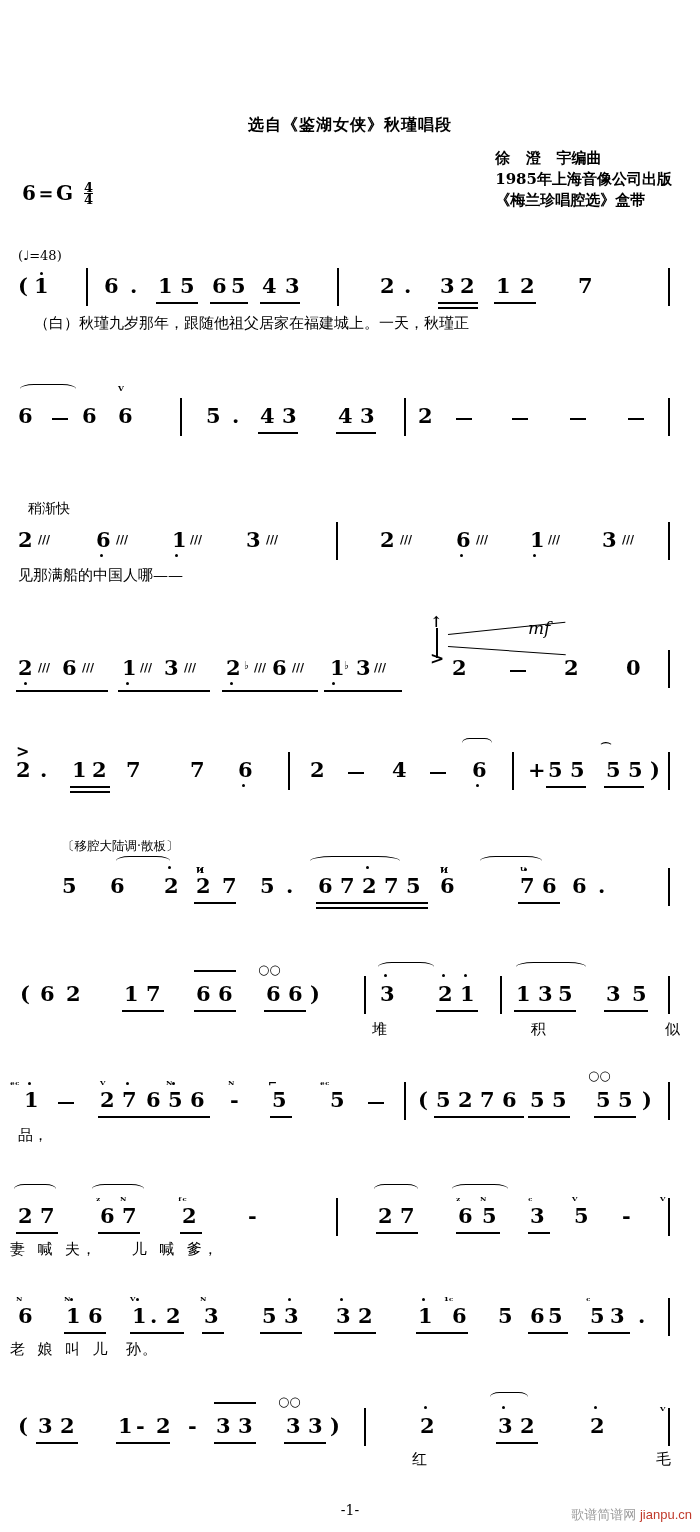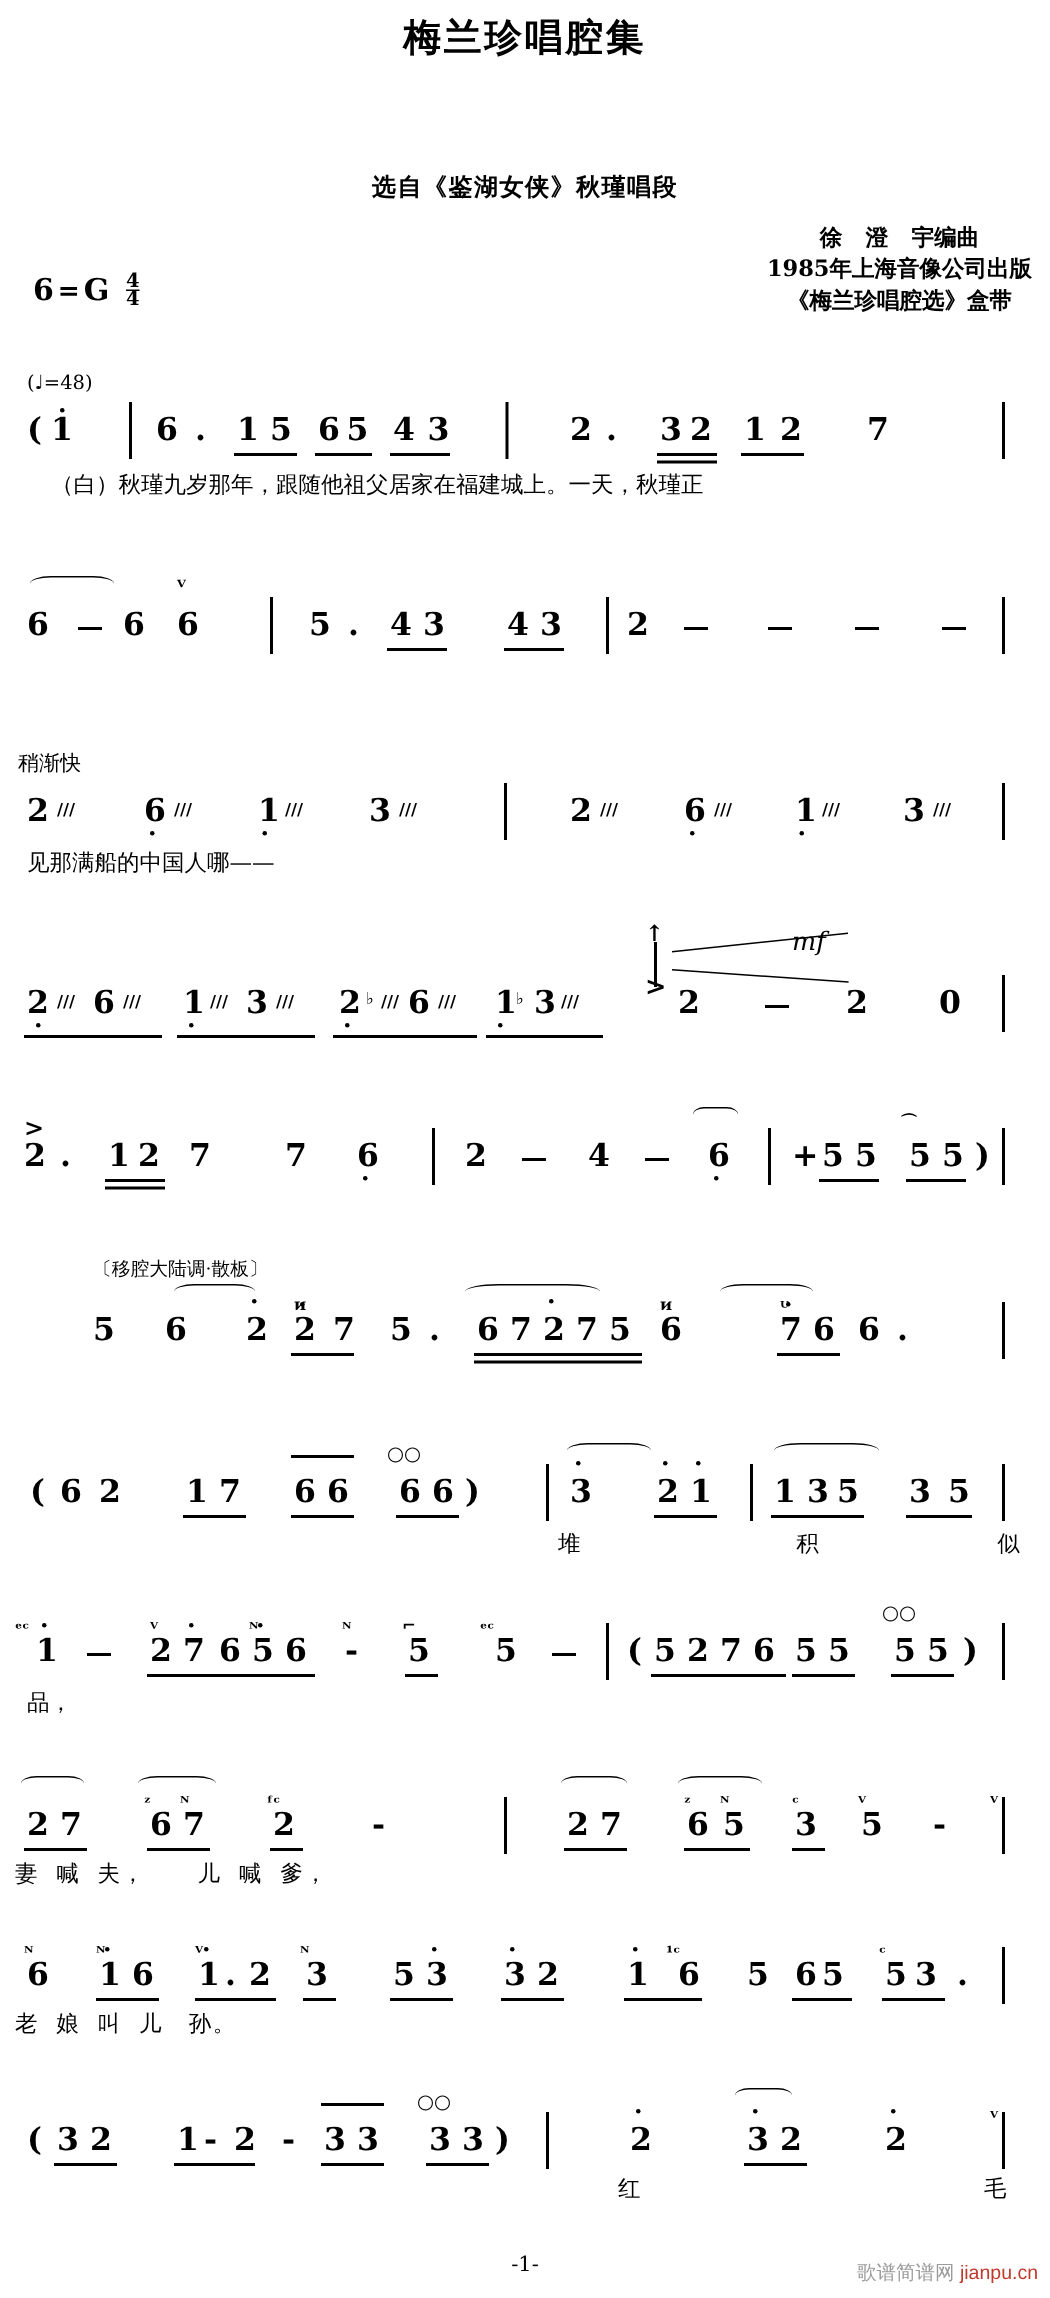--- a/index.html
+++ b/index.html
@@ -51,22 +51,22 @@
     width: 700px;
     text-align: center;
     font-size: 16px;
     font-weight: bold;
     letter-spacing: 1px;
     font-family: "DejaVu Serif", serif;
   }
   .credits {
     position: absolute;
     top: 148px;
-    right: 12px;
-    text-align: center;
+    right: 28px;
+    text-align: left;
     font-size: 15px;
     font-weight: bold;
     line-height: 21px;
     font-family: "DejaVu Serif", serif;
   }
   .credits div { white-space: pre; }
 
   .keysig {
     position: absolute;
     top: 180px;
@@ -198,21 +198,20 @@
     font-family: "DejaVu Serif", serif;
     font-size: 17px;
     font-weight: normal;
   }
 </style>
 </head>
 <body>
 
 <div class="page">
 
-  <div class="collection-title">梅兰珍唱腔集</div>
   <div class="subtitle">选自《鉴湖女侠》秋瑾唱段</div>
 
   <div class="credits">
     <div>徐   澄   宇编曲</div>
     <div>1985年上海音像公司出版</div>
     <div>《梅兰珍唱腔选》盒带</div>
   </div>
 
   <div class="keysig">
     <span>6＝G</span>
@@ -278,21 +277,21 @@
       <span class="n" style="left:418px; top:6px;">2</span>
       <div class="dash" style="left:456px; top:20px; width:16px;"></div>
       <div class="dash" style="left:512px; top:20px; width:16px;"></div>
       <div class="dash" style="left:570px; top:20px; width:16px;"></div>
       <div class="dash" style="left:628px; top:20px; width:16px;"></div>
       <div class="bar" style="left:668px; top:0px; height:38px;"></div>
     </div>
   </div>
 
   <div class="row" style="top:500px;">
-    <div class="label-sm" style="left:12px; top:0px; font-size:14px;">稍渐快</div>
+    <div class="label-sm" style="left:28px; top:0px; font-size:14px;">稍渐快</div>
     <div class="notes" style="margin-top:24px;">
       <span class="n" style="left:18px; top:4px;">2</span>
       <span class="n tiny" style="left:38px; top:4px;">///</span>
       <span class="n" style="left:96px; top:4px;">6</span>
       <span class="n tiny" style="left:116px; top:4px;">///</span>
       <span class="dotdn" style="left:100px; top:30px;"></span>
       <span class="n" style="left:172px; top:4px;">1</span>
       <span class="n tiny" style="left:190px; top:4px;">///</span>
       <span class="dotdn" style="left:175px; top:30px;"></span>
       <span class="n" style="left:246px; top:4px;">3</span>

